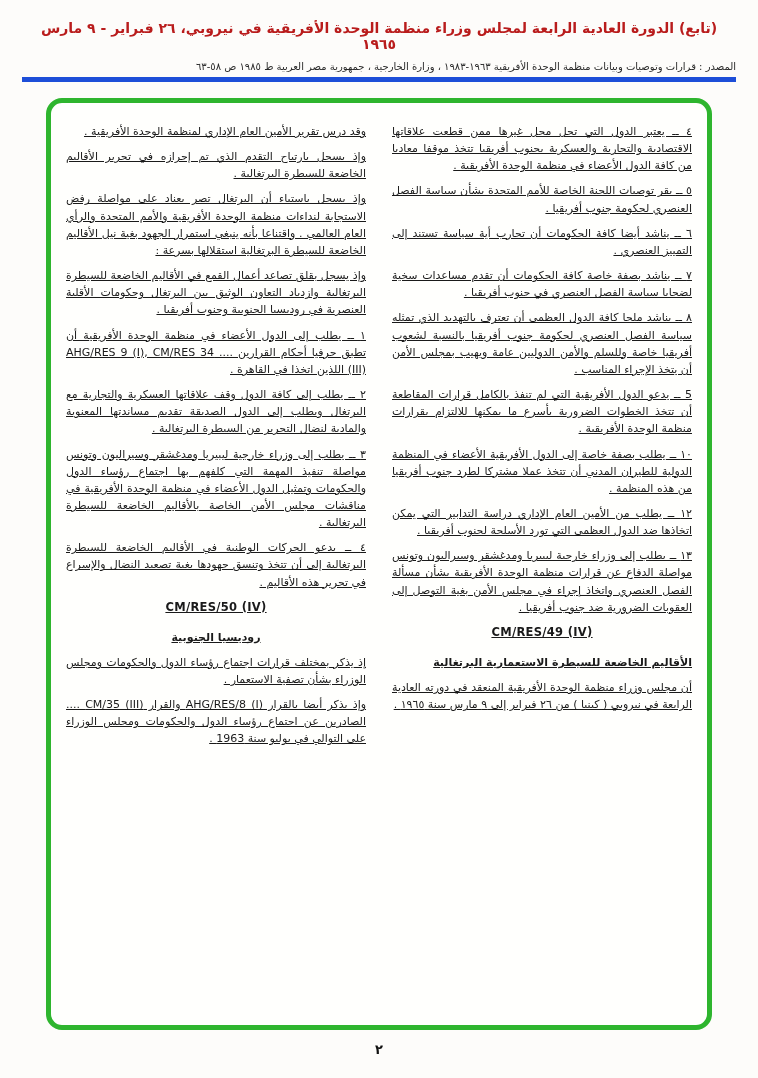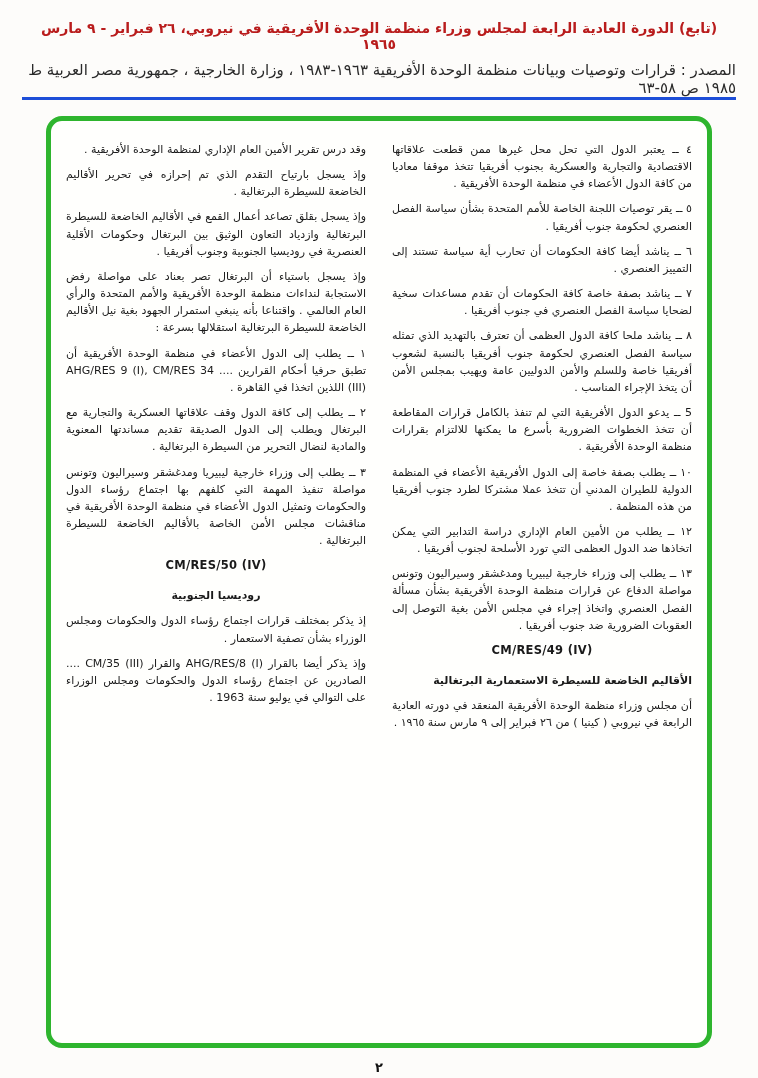--- a/index.html
+++ b/index.html
@@ -14,44 +14,45 @@
   }
   .page { padding: 20px 22px 0; height: 100%; }
 
   .header-title {
     text-align: center;
     font-weight: bold;
     font-size: 14px;
     color: #b91c1c;
   }
   .source-line {
-    font-size: 15px;
+    font-size: 10px;
     margin-top: 9px;
-    border-bottom: 3px solid #1d4ed8;
+    padding-bottom: 5px;
+    border-bottom: 5px solid #1d4ed8;
     color: #2a2a2a;
   }
 
   .content-frame {
     margin: 16px auto 0;
     width: 666px; height: 932px;
     border: 5px solid #2eb52e;
     border-radius: 16px;
     padding: 20px 15px 8px;
     overflow: hidden;
     background: #fffffd;
   }
   .columns { display: flex; gap: 26px; height: 100%; }
   .col {
     flex: 1;
     font-size: 11px;
     line-height: 1.56;
     text-align: justify;
     color: #1a1a1a;
   }
-  .para { margin: 0 0 8px; }
+  .para { margin: 0 0 8px; text-decoration: underline; }
   .p-heading { font-weight: bold; text-align: right; margin-top: 4px; }
   .align-center { text-align: center; }
   .p-ref {
     direction: ltr;
     text-align: center;
     font-weight: bold;
     font-size: 11.5px;
     margin: 6px 0 12px;
     letter-spacing: .3px;
   }
@@ -103,30 +104,31 @@
 
           <p class="para p-body">أن مجلس وزراء منظمة الوحدة الأفريقية المنعقد في دورته العادية الرابعة في نيروبي ( كينيا ) من ٢٦ فبراير إلى ٩ مارس سنة ١٩٦٥ .</p>
         </div>
 
       <div class="col col-left">
 
           <p class="para p-body">وقد درس تقرير الأمين العام الإداري لمنظمة الوحدة الأفريقية .</p>
 
           <p class="para p-body">وإذ يسجل بارتياح التقدم الذي تم إحرازه في تحرير الأقاليم الخاضعة للسيطرة البرتغالية .</p>
 
+          <p class="para p-body">وإذ يسجل باستياء أن البرتغال تصر بعناد على مواصلة رفض الاستجابة لنداءات منظمة الوحدة الأفريقية والأمم المتحدة والرأي العام العالمي . واقتناعا بأنه ينبغي استمرار الجهود بغية نيل الأقاليم الخاضعة للسيطرة البرتغالية استقلالها بسرعة :</p>
+
           <p class="para p-body">وإذ يسجل بقلق تصاعد أعمال القمع في الأقاليم الخاضعة للسيطرة البرتغالية وازدياد التعاون الوثيق بين البرتغال وحكومات الأقلية العنصرية في روديسيا الجنوبية وجنوب أفريقيا .</p>
-
-          <p class="para p-body">وإذ يسجل باستياء أن البرتغال تصر بعناد على مواصلة رفض الاستجابة لنداءات منظمة الوحدة الأفريقية والأمم المتحدة والرأي العام العالمي . واقتناعا بأنه ينبغي استمرار الجهود بغية نيل الأقاليم الخاضعة للسيطرة البرتغالية استقلالها بسرعة :</p>
 
           <p class="para p-body">١ ــ يطلب إلى الدول الأعضاء في منظمة الوحدة الأفريقية أن تطبق حرفيا أحكام القرارين .... AHG/RES 9 (I), CM/RES 34 (III) اللذين اتخذا في القاهرة .</p>
 
           <p class="para p-body">٢ ــ يطلب إلى كافة الدول وقف علاقاتها العسكرية والتجارية مع البرتغال ويطلب إلى الدول الصديقة تقديم مساندتها المعنوية والمادية لنضال التحرير من السيطرة البرتغالية .</p>
 
           <p class="para p-body">٣ ــ يطلب إلى وزراء خارجية ليبيريا ومدغشقر وسيراليون وتونس مواصلة تنفيذ المهمة التي كلفهم بها اجتماع رؤساء الدول والحكومات وتمثيل الدول الأعضاء في منظمة الوحدة الأفريقية في مناقشات مجلس الأمن الخاصة بالأقاليم الخاضعة للسيطرة البرتغالية .</p>
 
+          <p class="para p-body">٤ ــ يدعو الحركات الوطنية في الأقاليم الخاضعة للسيطرة البرتغالية إلى أن تتخذ وتنسق جهودها بغية تصعيد النضال والإسراع في تحرير هذه الأقاليم .</p>
 
           <p class="para p-ref">CM/RES/50 (IV)</p>
 
           <p class="para p-heading align-center">روديسيا الجنوبية</p>
 
 
           <p class="para p-body">إذ يذكر بمختلف قرارات اجتماع رؤساء الدول والحكومات ومجلس الوزراء بشأن تصفية الاستعمار .</p>
 
           <p class="para p-body">وإذ يذكر أيضا بالقرار AHG/RES/8 (I) والقرار CM/35 (III) .... الصادرين عن اجتماع رؤساء الدول والحكومات ومجلس الوزراء على التوالي في يوليو سنة 1963 .</p>
         </div>

